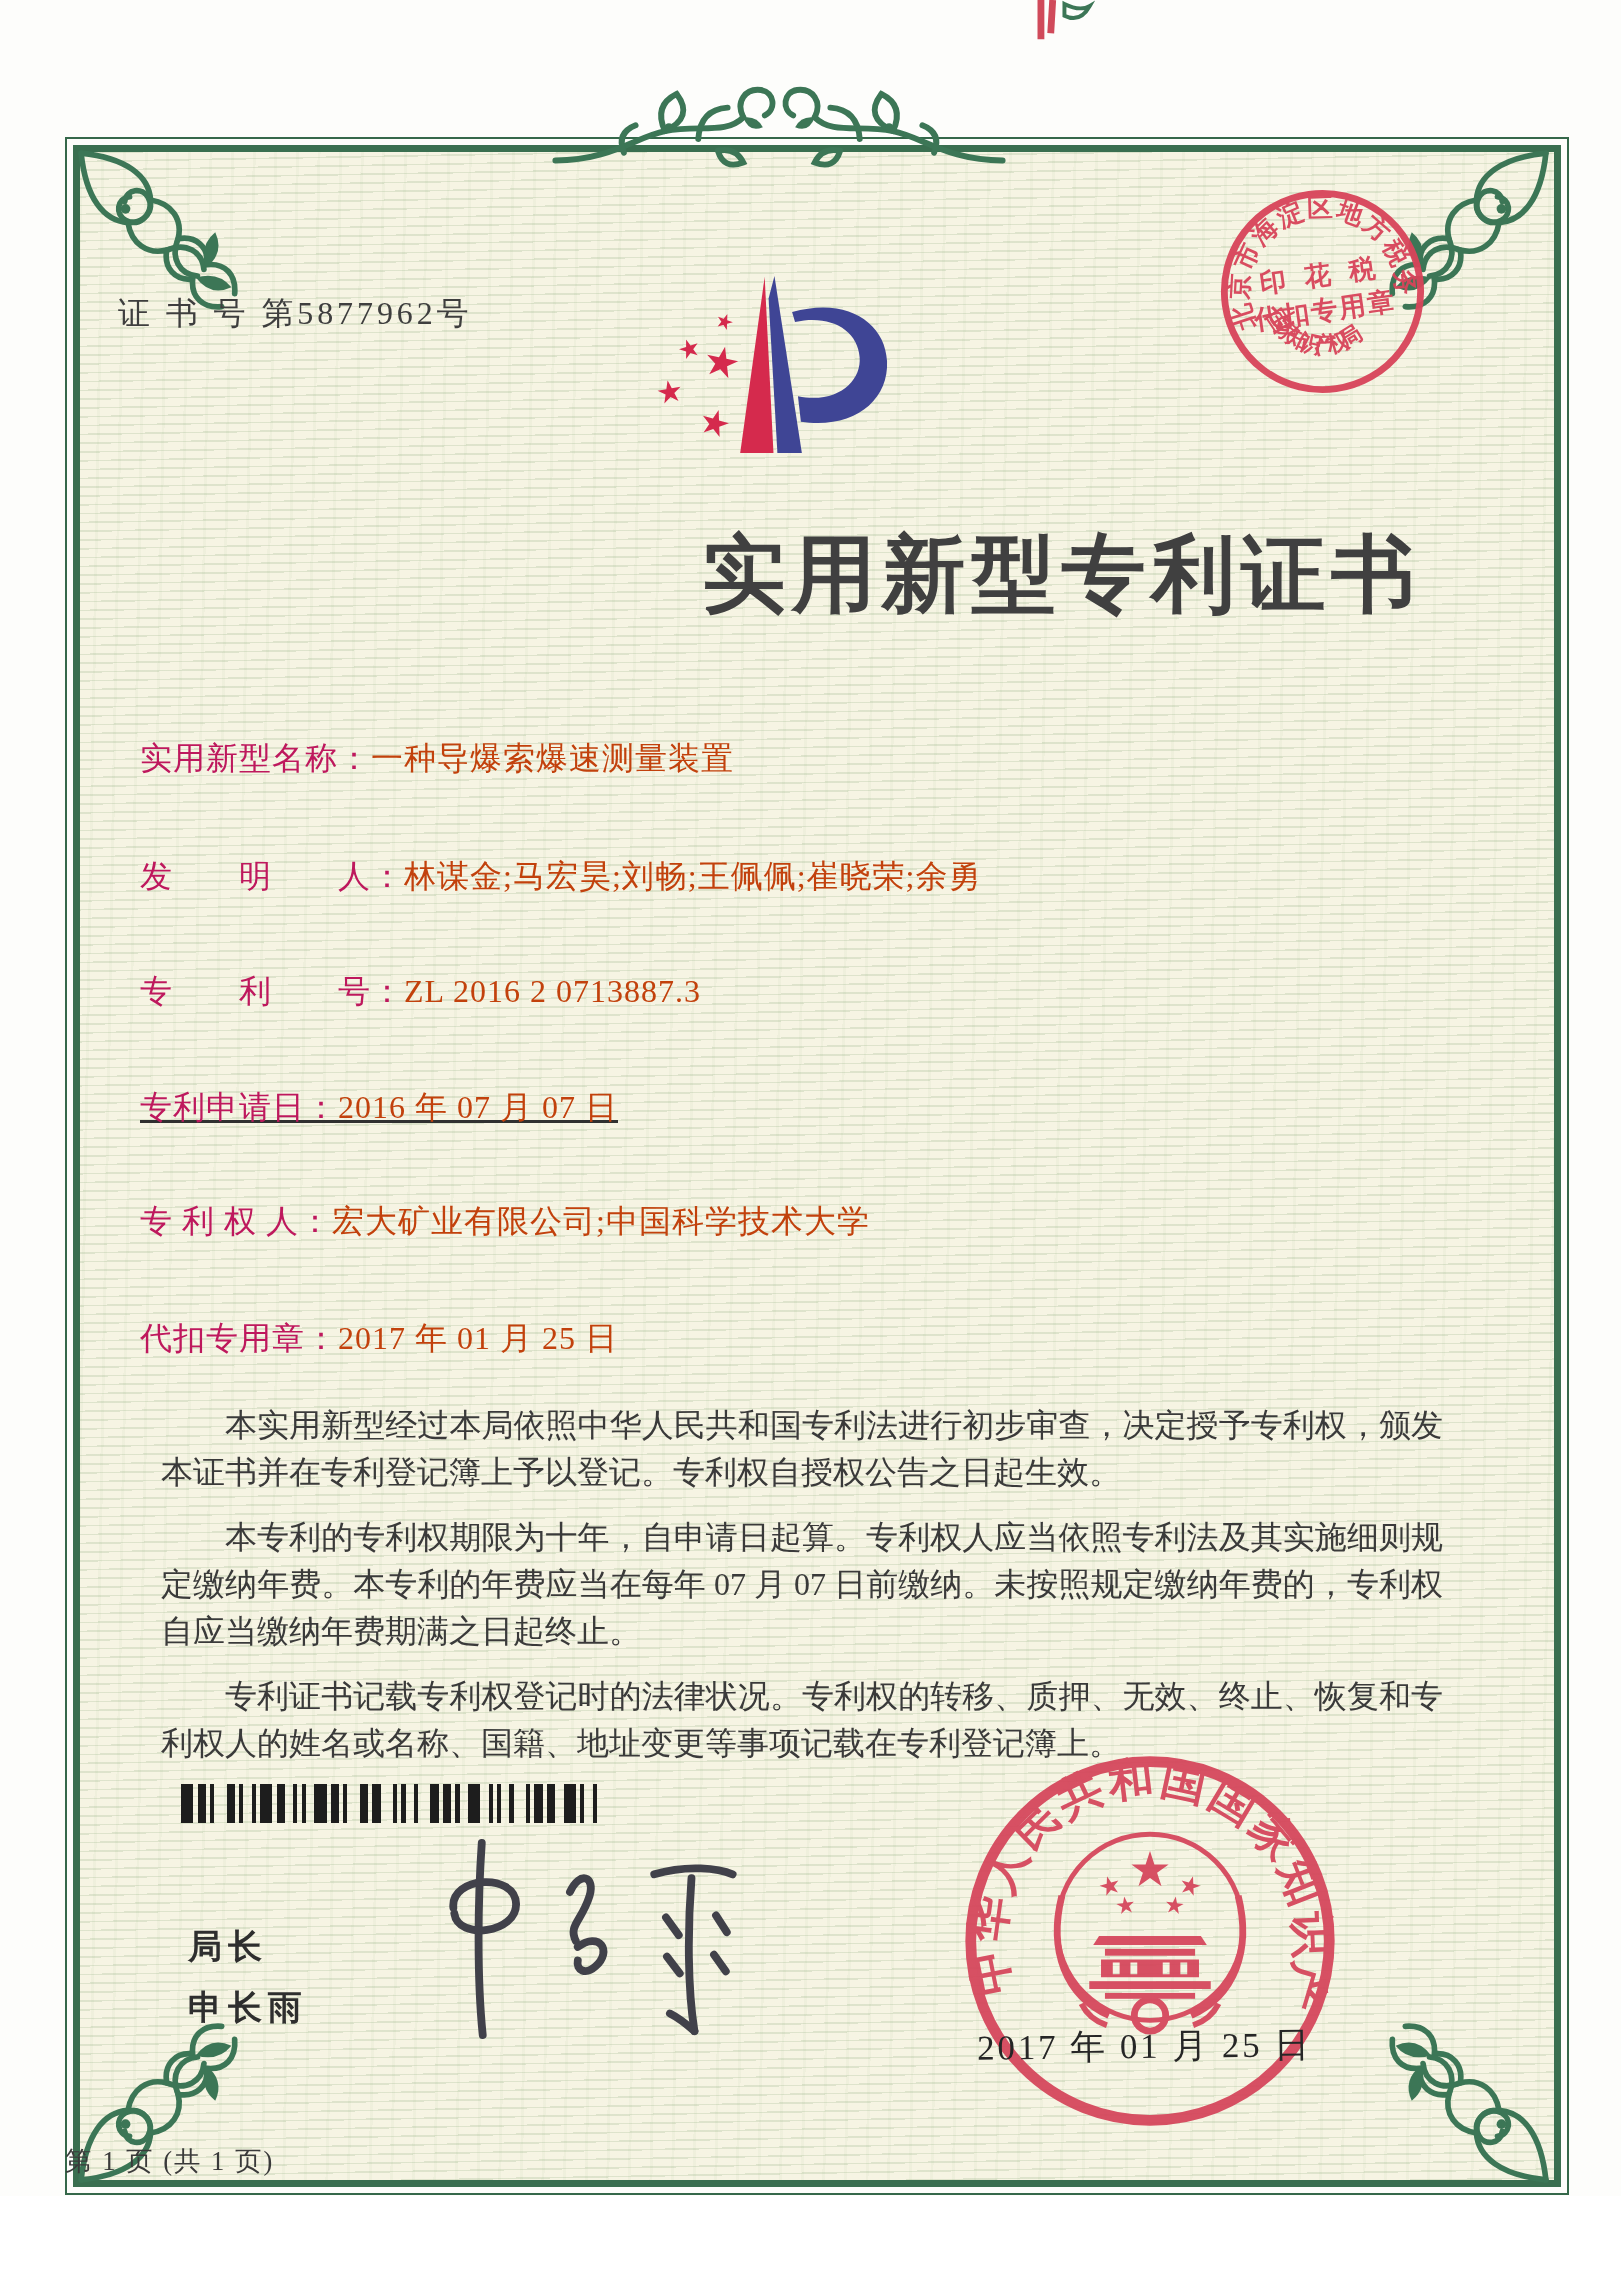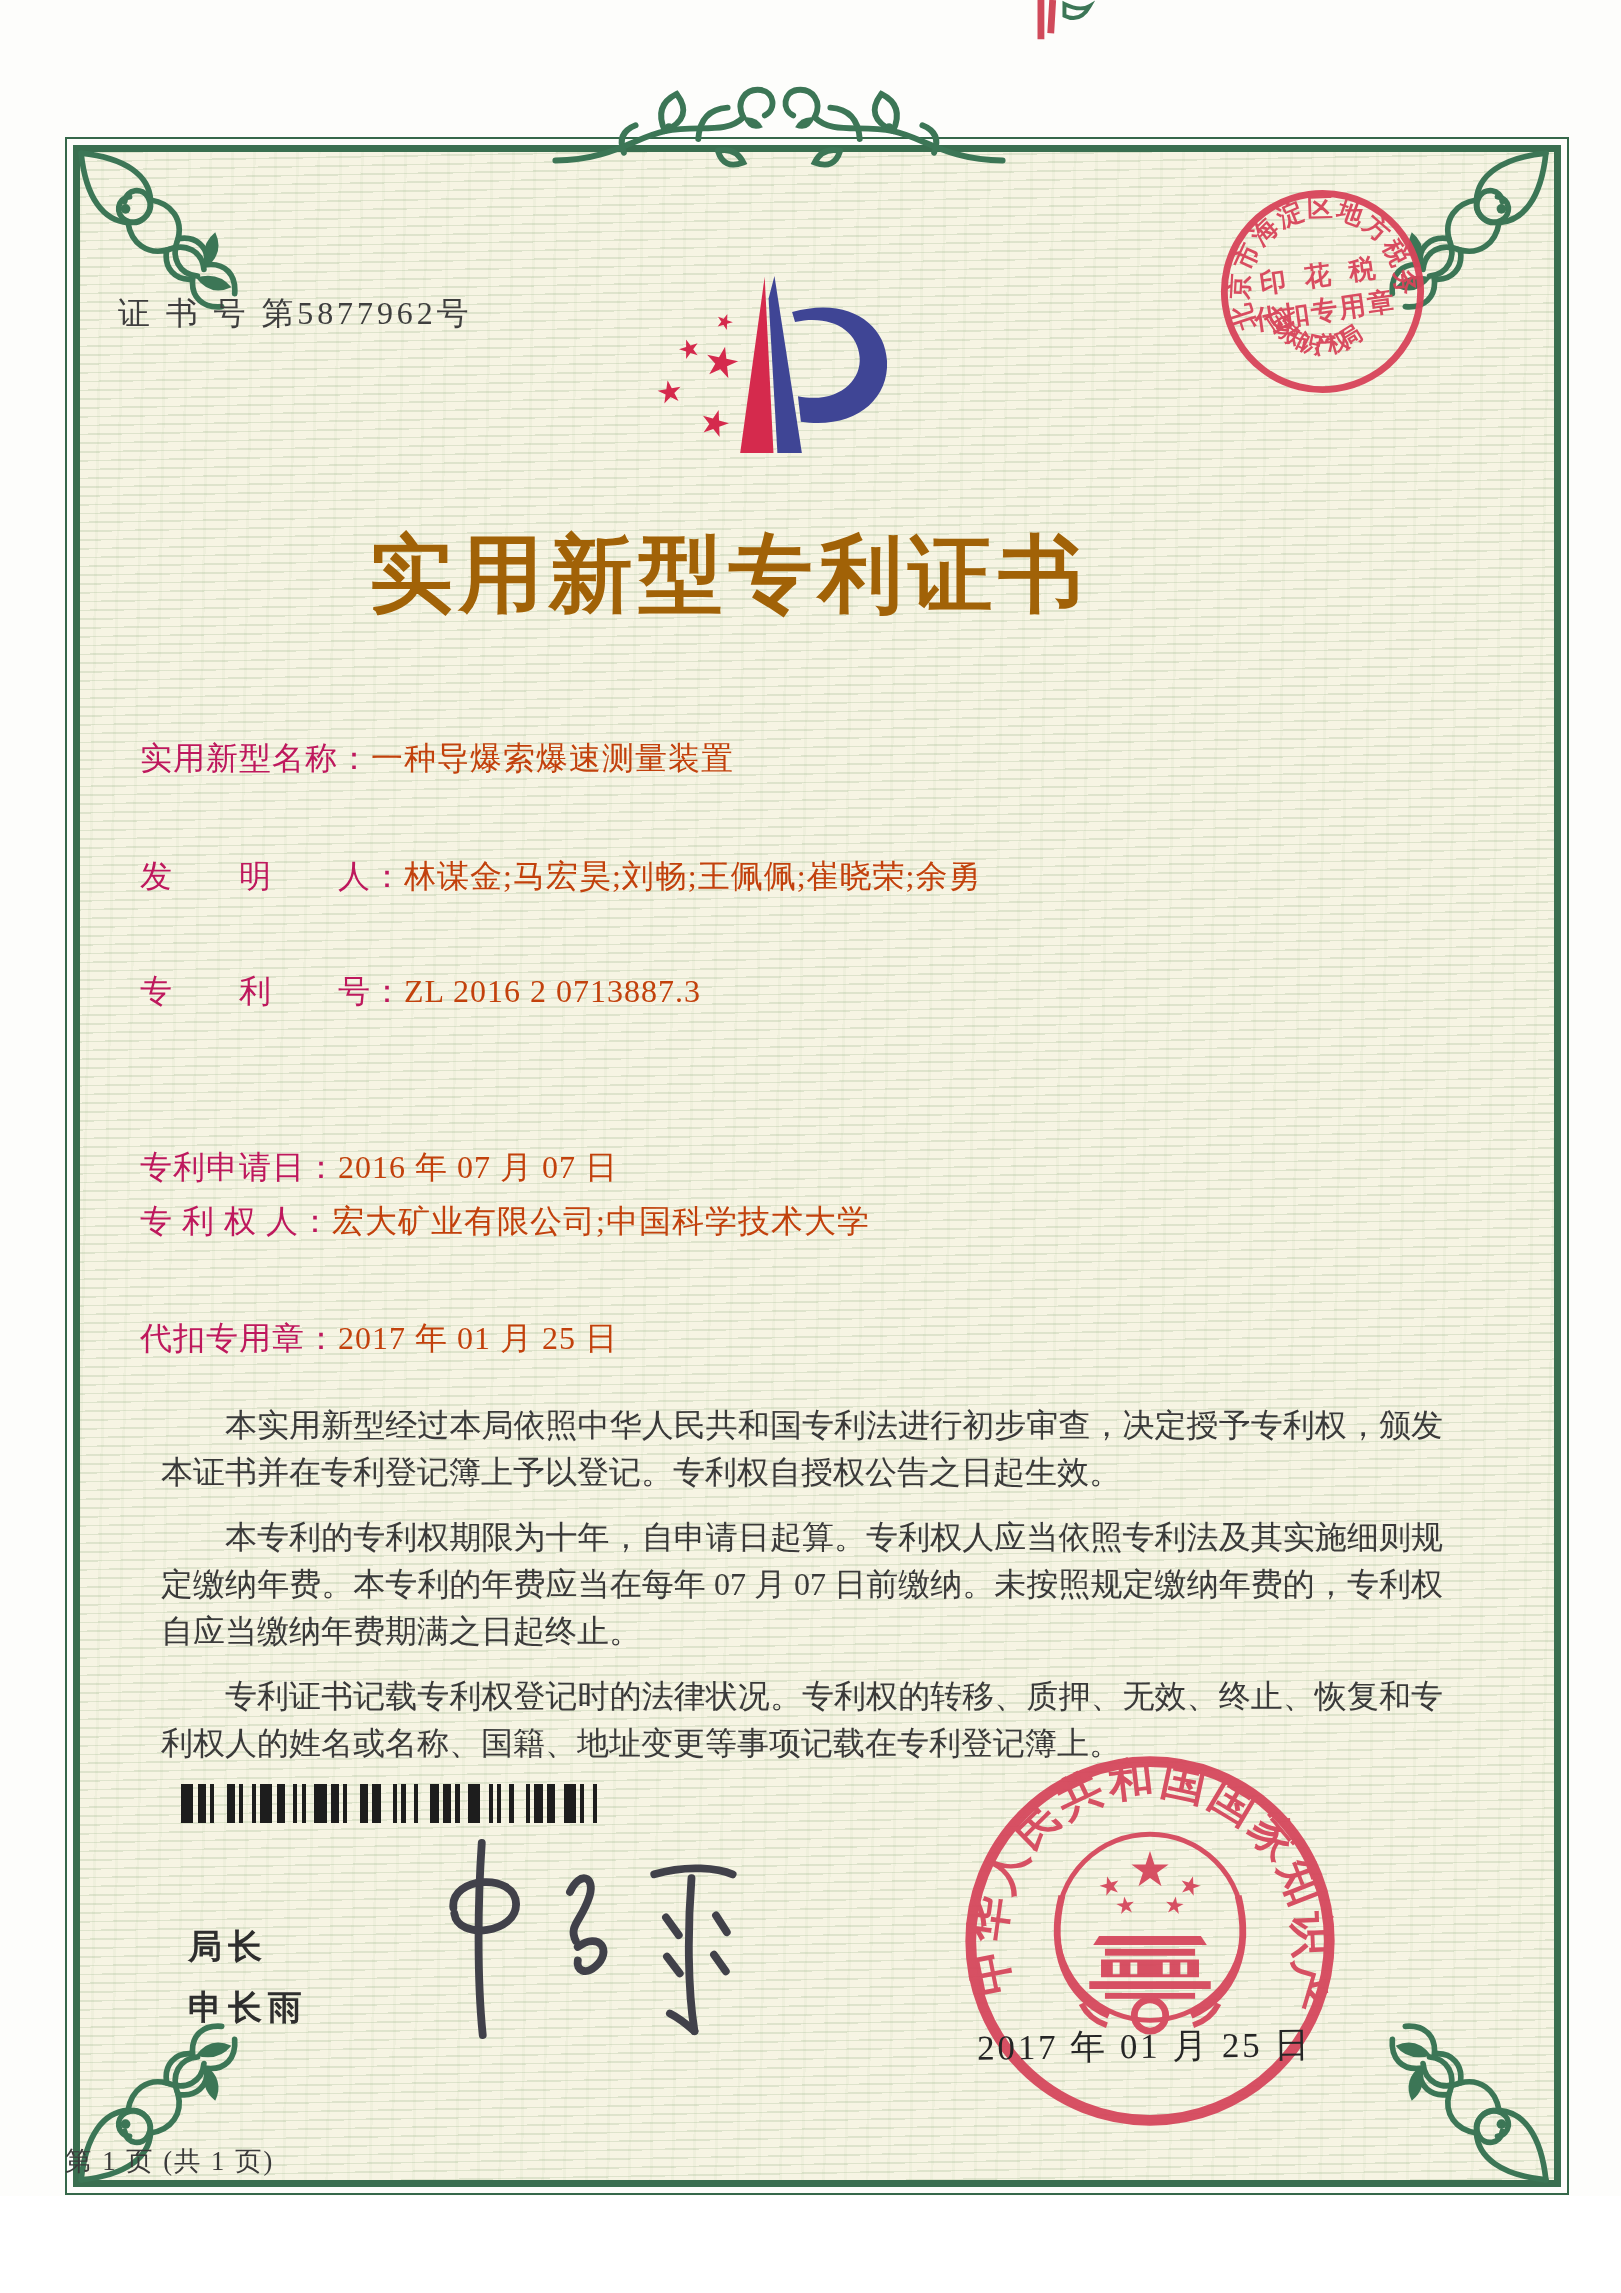--- a/index.html
+++ b/index.html
@@ -21,32 +21,32 @@
       repeating-linear-gradient(179deg, rgba(124,160,108,.20) 0px, rgba(124,160,108,.20) 1.6px, rgba(0,0,0,0) 1.6px, rgba(0,0,0,0) 8.8px),
       repeating-linear-gradient(91deg, rgba(148,180,130,.07) 0px, rgba(148,180,130,.07) 2.9px, rgba(0,0,0,0) 2.9px, rgba(0,0,0,0) 21.6px);
   }
   .ornament{ position:absolute; pointer-events:none; }
   
   .cert-number{
     position:absolute; left:118px; top:292px;
     font-size:32px; letter-spacing:3.9px; color:#3e3e3e; white-space:nowrap;
   }
   .cert-title{
-    position:absolute; left:52px; top:518px; width:1353px;
-    text-align:center; font-size:84px; font-weight:bold;
-    letter-spacing:5.9px; color:#a16207; white-space:nowrap;
+    position:absolute; left:68px; top:518px; width:1353px;
+    text-align:right; font-size:84px; font-weight:bold;
+    letter-spacing:5.9px; color:#404040; white-space:nowrap;
   }
   .field-row{
     position:absolute; left:140px; font-size:32px; color:#303030;
     letter-spacing:1px; white-space:nowrap;
   }
   .field-label{ color:#be185d; }
   .field-value{ color:#c2410c; }
   .row-name{ top:737px; } .row-inventor{ top:855px; } .row-patno{ top:970px; }
-  .row-appdate{ top:1146px; } .row-patentee{ top:1200px; } .row-pubdate{ top:1317px; }
+  .row-appdate{ top:1086px;text-decoration:underline; } .row-patentee{ top:1200px; } .row-pubdate{ top:1317px; }
   .body-text{
     position:absolute; left:143px; top:1384px; width:1318px;
     font-size:32px; line-height:47px; text-align:justify; color:#3a3a3a;
   }
   .body-text p{ margin:18px; text-indent:2em; }
   
   .barcode{
     position:absolute; left:181px; top:1784px; width:416px; height:39px;
     display:flex; align-items:stretch;
   }

